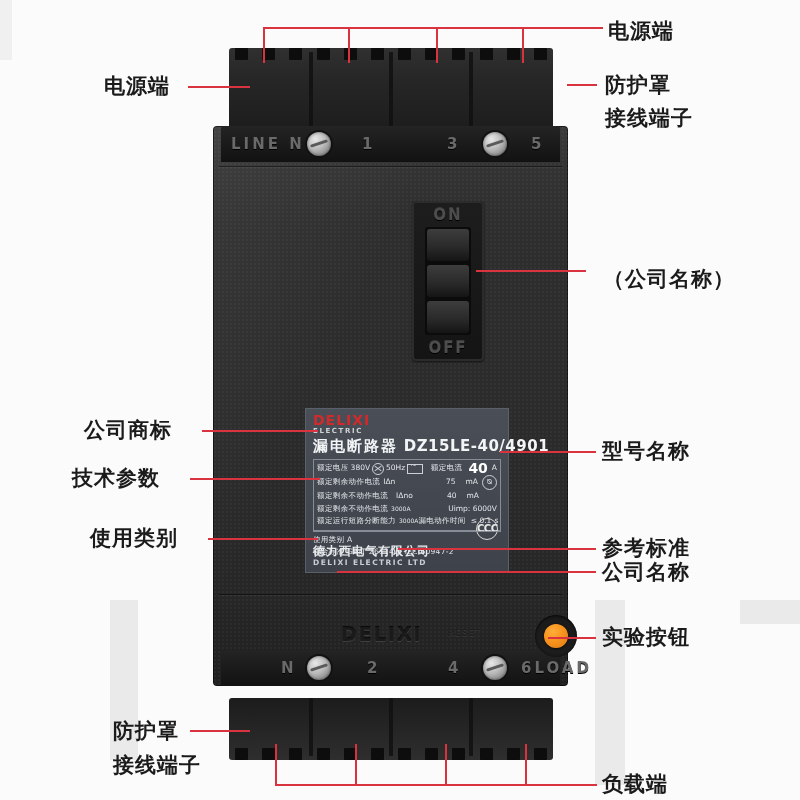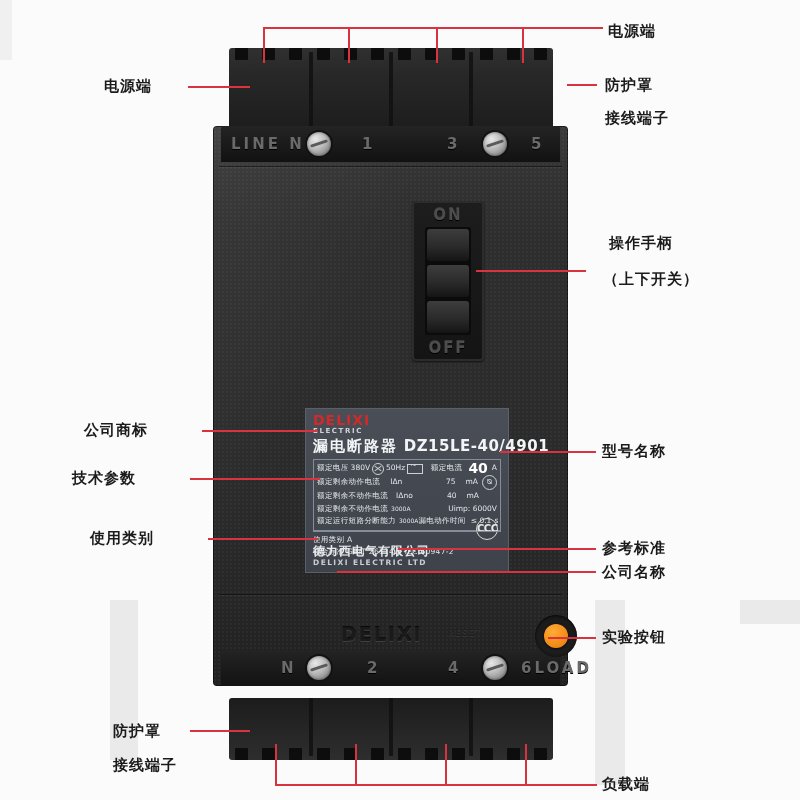--- a/index.html
+++ b/index.html
@@ -20,21 +20,21 @@
   .bg-band {
     position: absolute;
     background: #e6e6e6;
     opacity: .85;
   }
 
   
   .anno {
     position: absolute;
     color: #1b1b1b;
-    font-size: 15px;
+    font-size: 21px;
     line-height: 30px;
     font-weight: 700;
     letter-spacing: 1px;
     white-space: nowrap;
     font-family: "DejaVu Sans", "Liberation Sans", sans-serif;
   }
   .anno.two { line-height: 34px; }
 
   
   .lead {
@@ -480,21 +480,21 @@
           <span class="sym">50Hz</span>
           <span class="sym-box"></span>
           <span class="grow"></span>
           <span class="lbl">额定电流</span>
           <span class="big-amp" style="margin:0 4px 0 6px">40</span>
           <span>A</span>
         </div>
 
         <div class="spec-row">
           <span class="lbl">额定剩余动作电流</span>
-          <span class="sym" style="margin-left:10px">IΔn</span>
+          <span class="sym" style="margin-left:3px">IΔn</span>
           <span class="grow"></span>
           <span>75</span>
           <span style="margin:0 4px 0 10px">mA</span>
           <span class="sym-g">ᴓ</span>
         </div>
 
         <div class="spec-row">
           <span class="lbl">额定剩余不动作电流</span>
           <span class="sym" style="margin-left:8px">IΔno</span>
           <span class="grow"></span>
@@ -566,22 +566,21 @@
   <div class="anno" style="left:608px;top:16px;">电源端</div>
 
   <div class="lead h" style="left:188px;top:86px;width:62px;"></div>
   <div class="anno" style="left:104px;top:71px;">电源端</div>
 
   <div class="lead h" style="left:567px;top:84px;width:30px;"></div>
   <div class="anno two" style="left:605px;top:68px;">防护罩</div>
   <div class="anno two" style="left:605px;top:101px;">接线端子</div>
 
   <div class="lead h" style="left:476px;top:270px;width:110px;"></div>
-  <div class="anno two" style="left:609px;top:226px;">操作手柄</div>
-  <div class="anno two" style="left:603px;top:262px;">（上下开关）</div>
+  <div class="anno two" style="left:603px;top:262px;">（公司名称）</div>
 
   <div class="lead h" style="left:202px;top:430px;width:116px;"></div>
   <div class="anno" style="left:84px;top:415px;">公司商标</div>
 
   <div class="lead h" style="left:190px;top:478px;width:130px;"></div>
   <div class="anno" style="left:72px;top:463px;">技术参数</div>
 
   <div class="lead h" style="left:208px;top:538px;width:110px;"></div>
   <div class="anno" style="left:90px;top:523px;font-family:Liberation Serif, serif;">使用类别</div>
 

